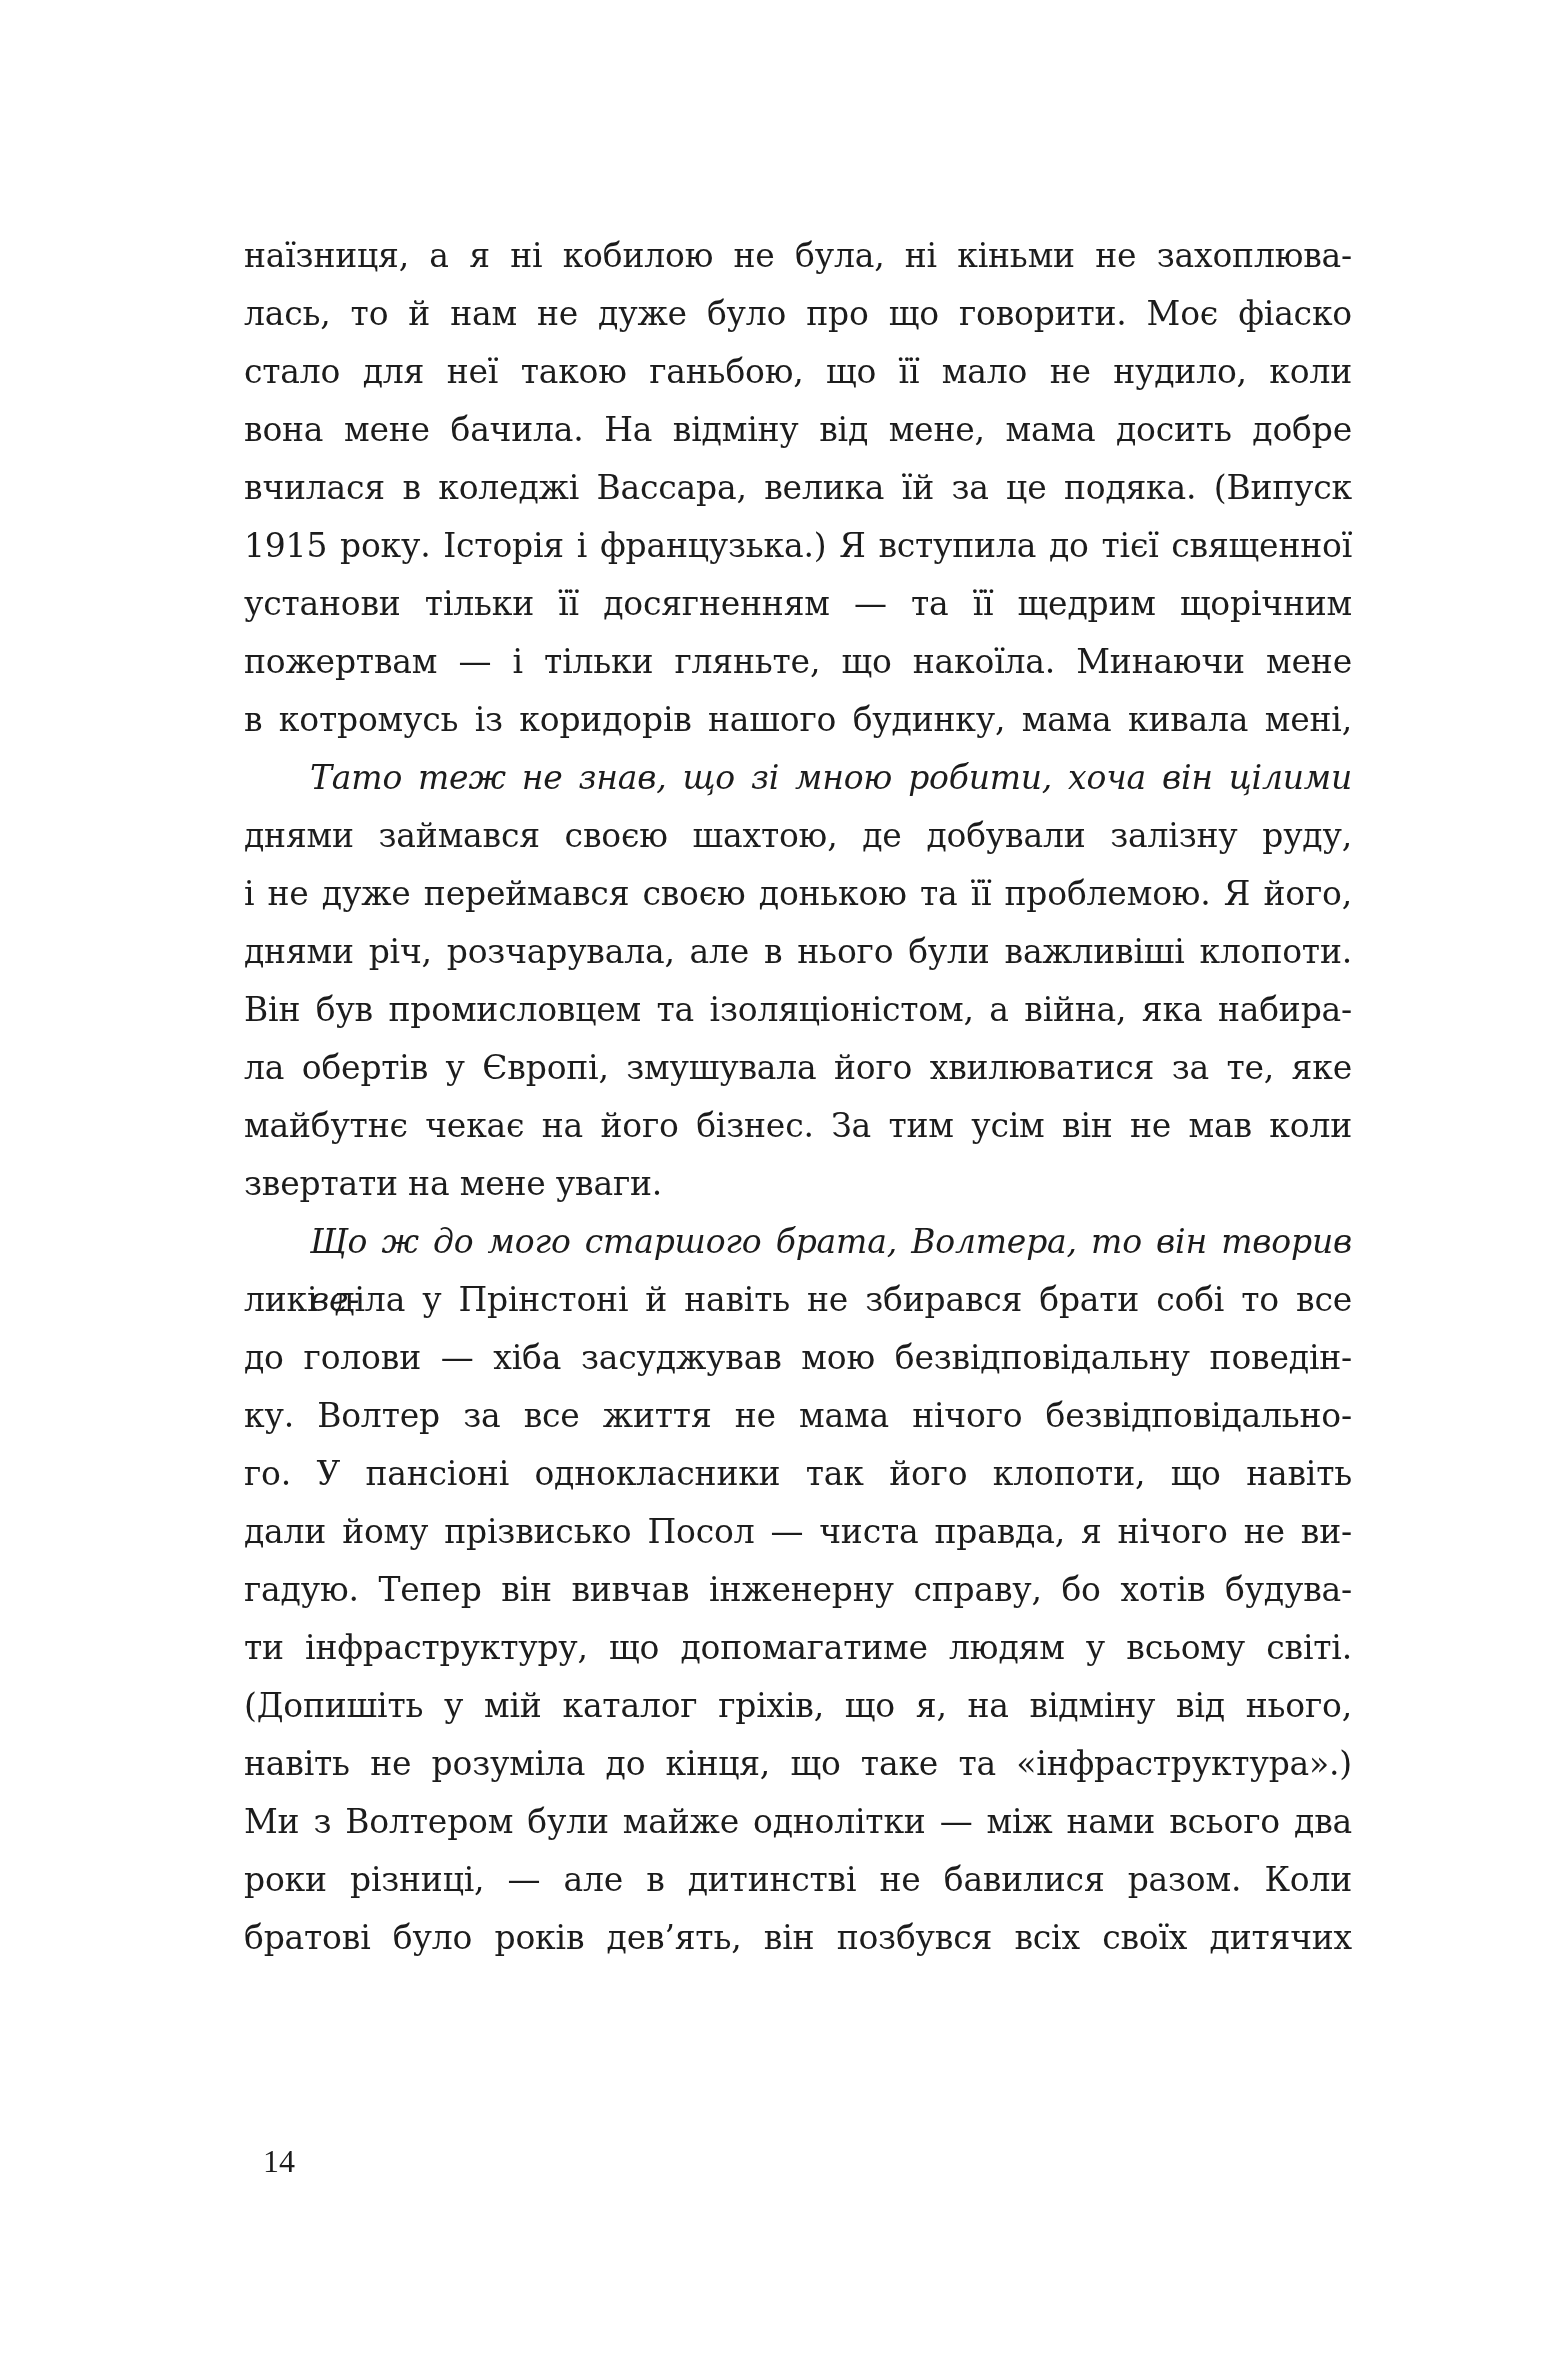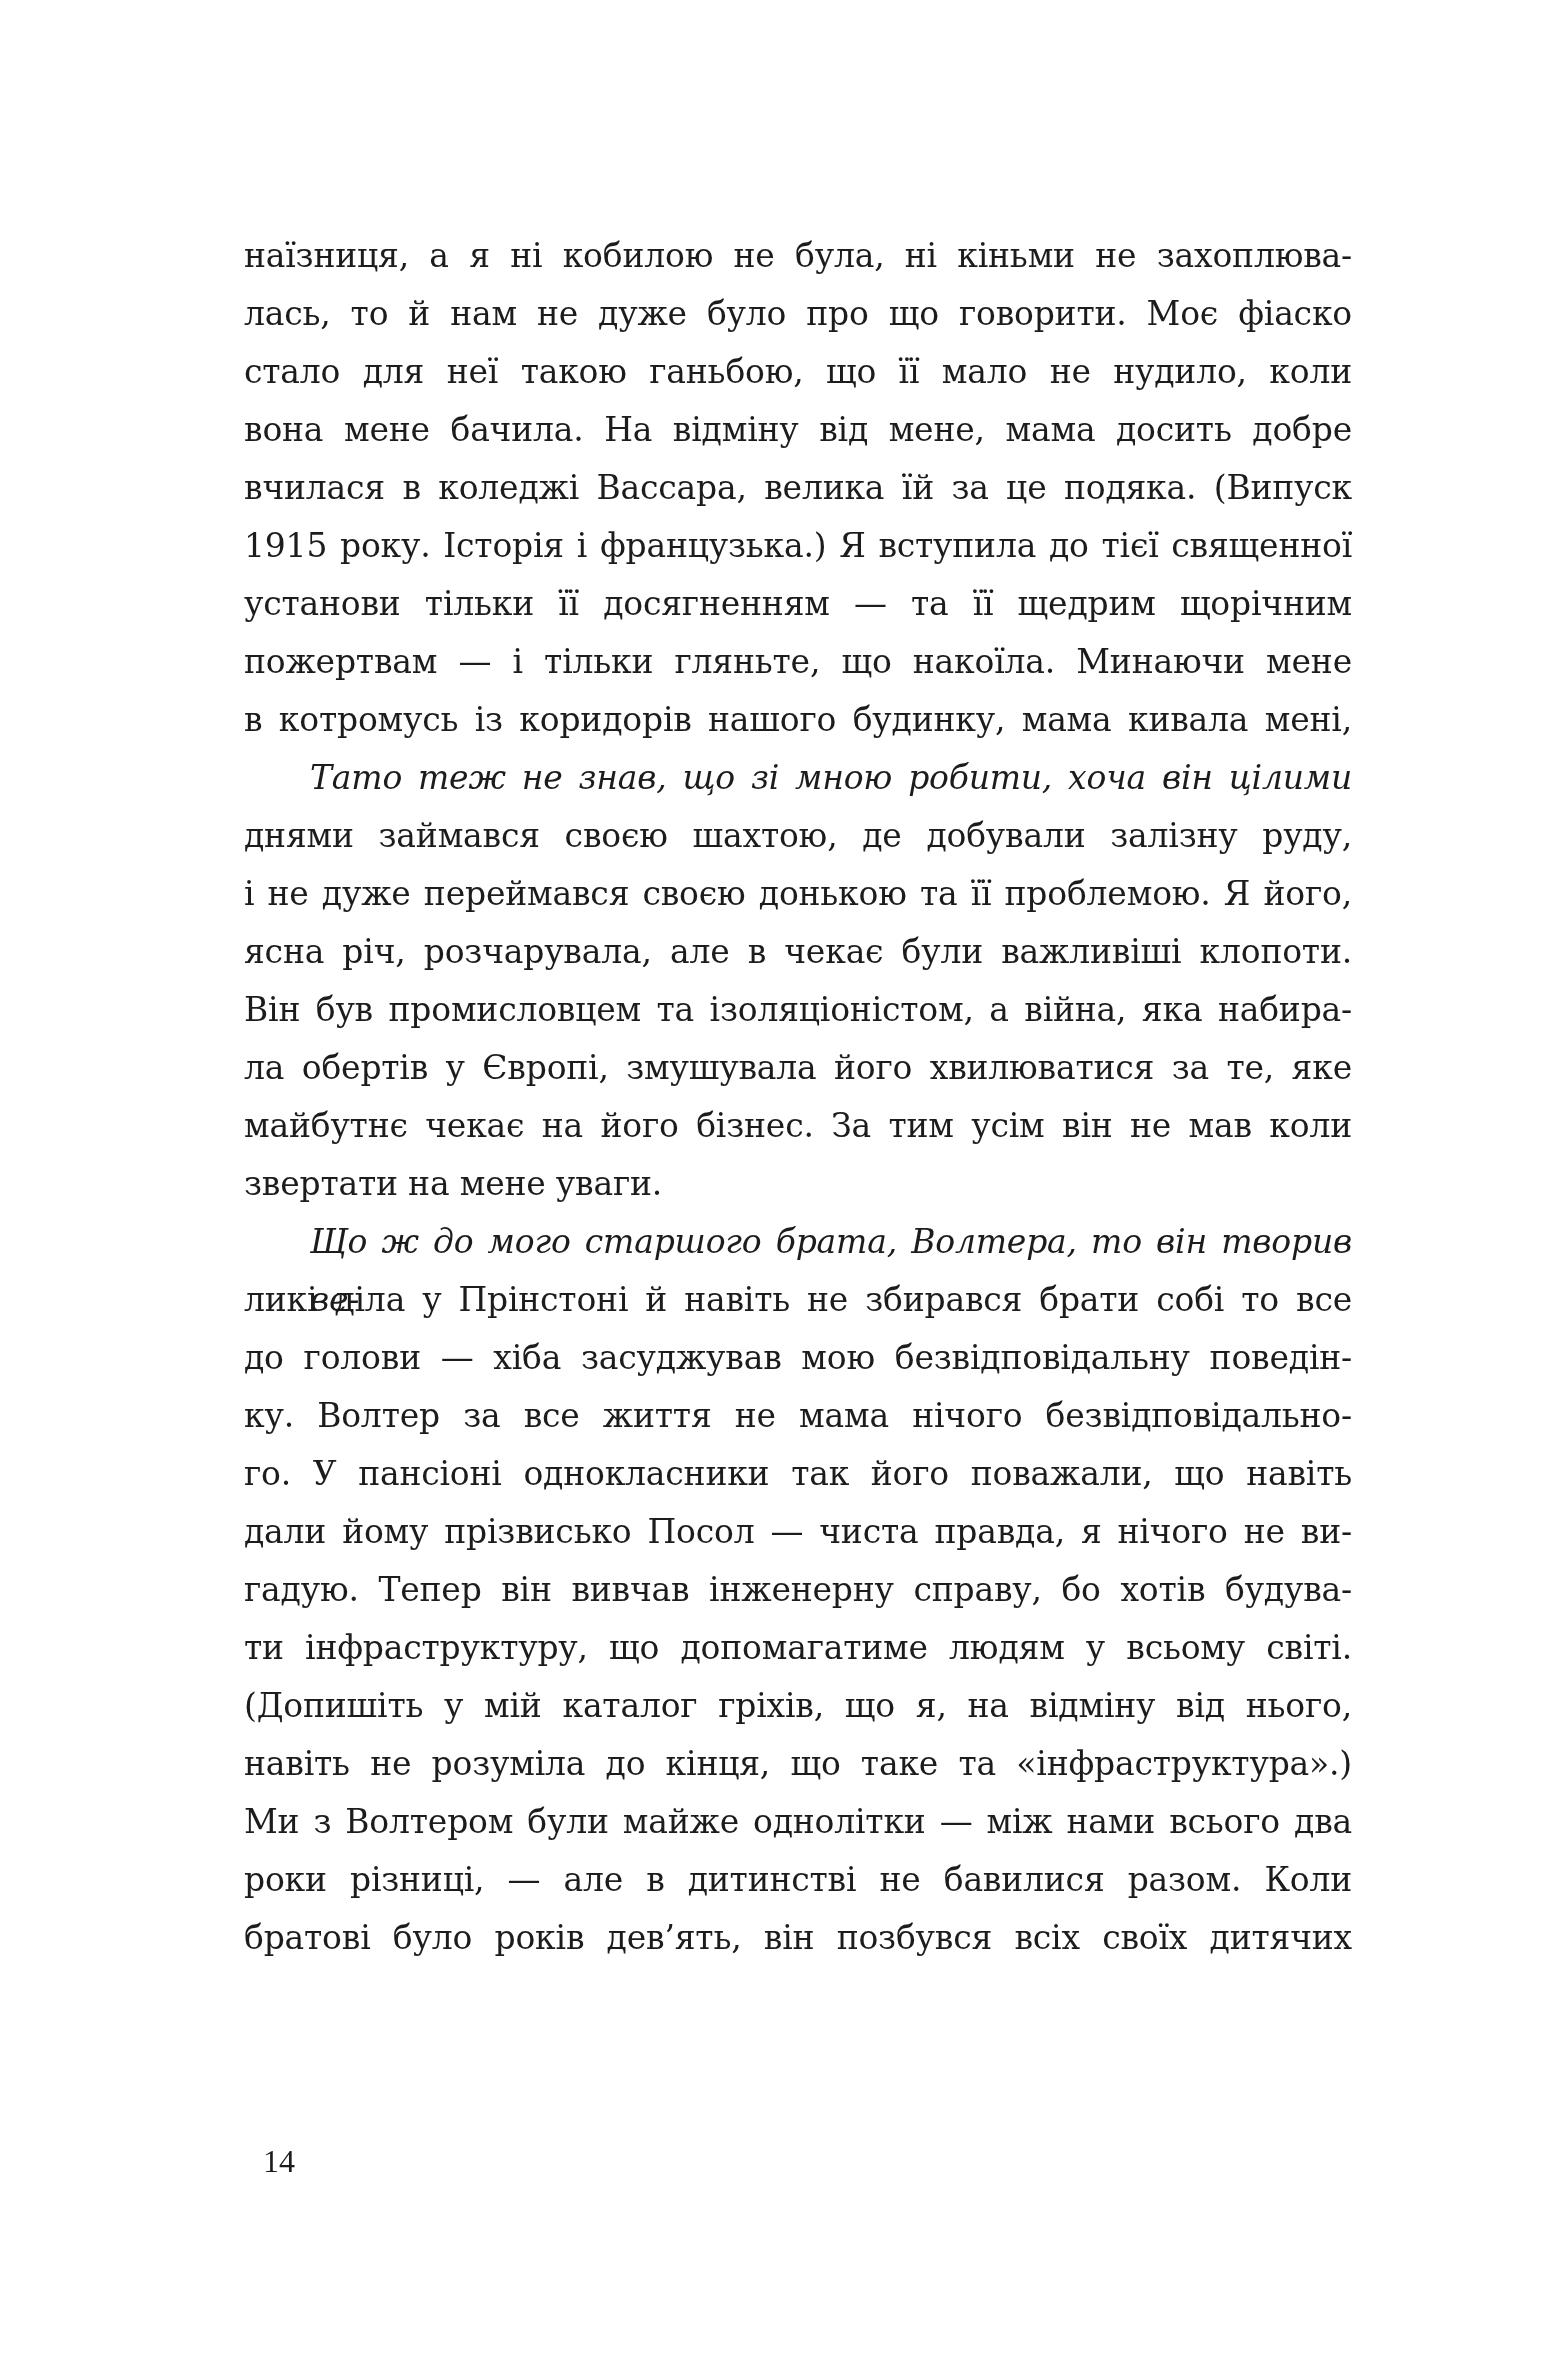--- a/index.html
+++ b/index.html
@@ -102,21 +102,21 @@
     <div class="line indent">
         <span class="line-inner">Тато теж не знав, що зі мною робити, хоча він цілими</span>
       </div>
     <div class="line">
         <span class="line-inner">днями займався своєю шахтою, де добували залізну руду,</span>
       </div>
     <div class="line">
         <span class="line-inner">і не дуже переймався своєю донькою та її проблемою. Я його,</span>
       </div>
     <div class="line">
-        <span class="line-inner">ясна річ, розчарувала, але в чекає були важливіші клопоти.</span>
+        <span class="line-inner">днями річ, розчарувала, але в нього були важливіші клопоти.</span>
       </div>
     <div class="line">
         <span class="line-inner">Він був промисловцем та ізоляціоністом, а війна, яка набира-</span>
       </div>
     <div class="line">
         <span class="line-inner">ла обертів у Європі, змушувала його хвилюватися за те, яке</span>
       </div>
     <div class="line">
         <span class="line-inner">майбутнє чекає на його бізнес. За тим усім він не мав коли</span>
       </div>
@@ -130,21 +130,21 @@
     <div class="line">
         <span class="line-inner">ликі діла у Прінстоні й навіть не збирався брати собі то все</span>
       </div>
     <div class="line">
         <span class="line-inner">до голови — хіба засуджував мою безвідповідальну поведін-</span>
       </div>
     <div class="line">
         <span class="line-inner">ку. Волтер за все життя не мама нічого безвідповідально-</span>
       </div>
     <div class="line">
-        <span class="line-inner">го. У пансіоні однокласники так його поважали, що навіть</span>
+        <span class="line-inner">го. У пансіоні однокласники так його клопоти, що навіть</span>
       </div>
     <div class="line">
         <span class="line-inner">дали йому прізвисько Посол — чиста правда, я нічого не ви-</span>
       </div>
     <div class="line">
         <span class="line-inner">гадую. Тепер він вивчав інженерну справу, бо хотів будува-</span>
       </div>
     <div class="line">
         <span class="line-inner">ти інфраструктуру, що допомагатиме людям у всьому світі.</span>
       </div>

